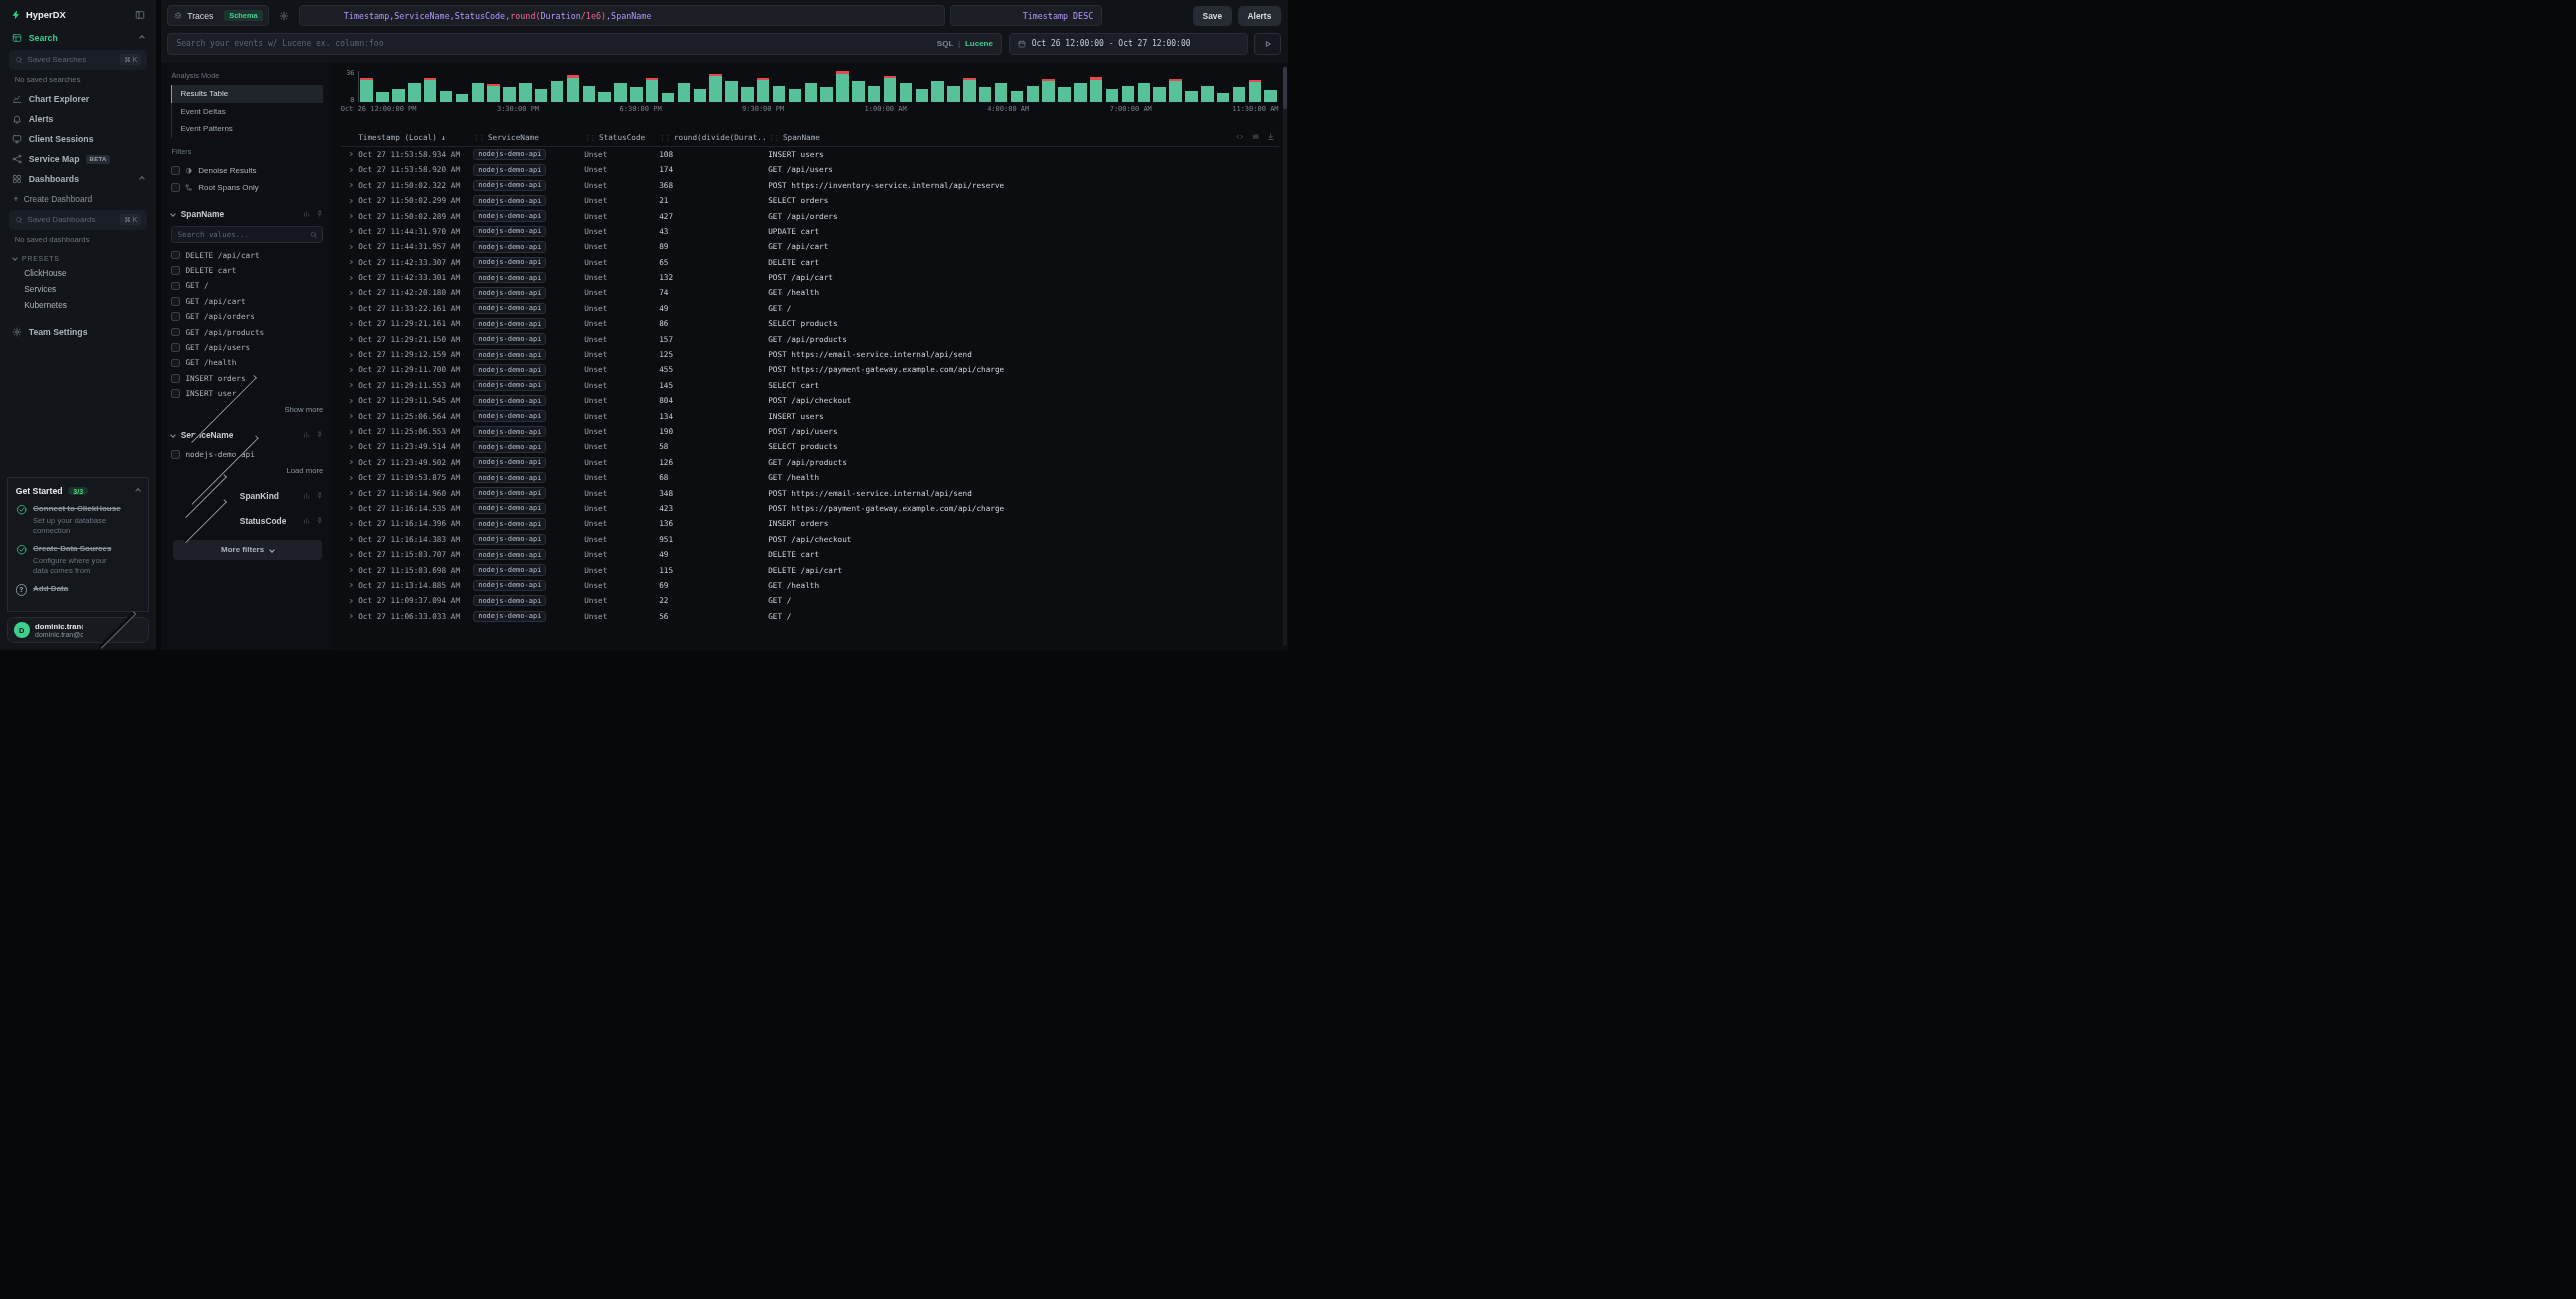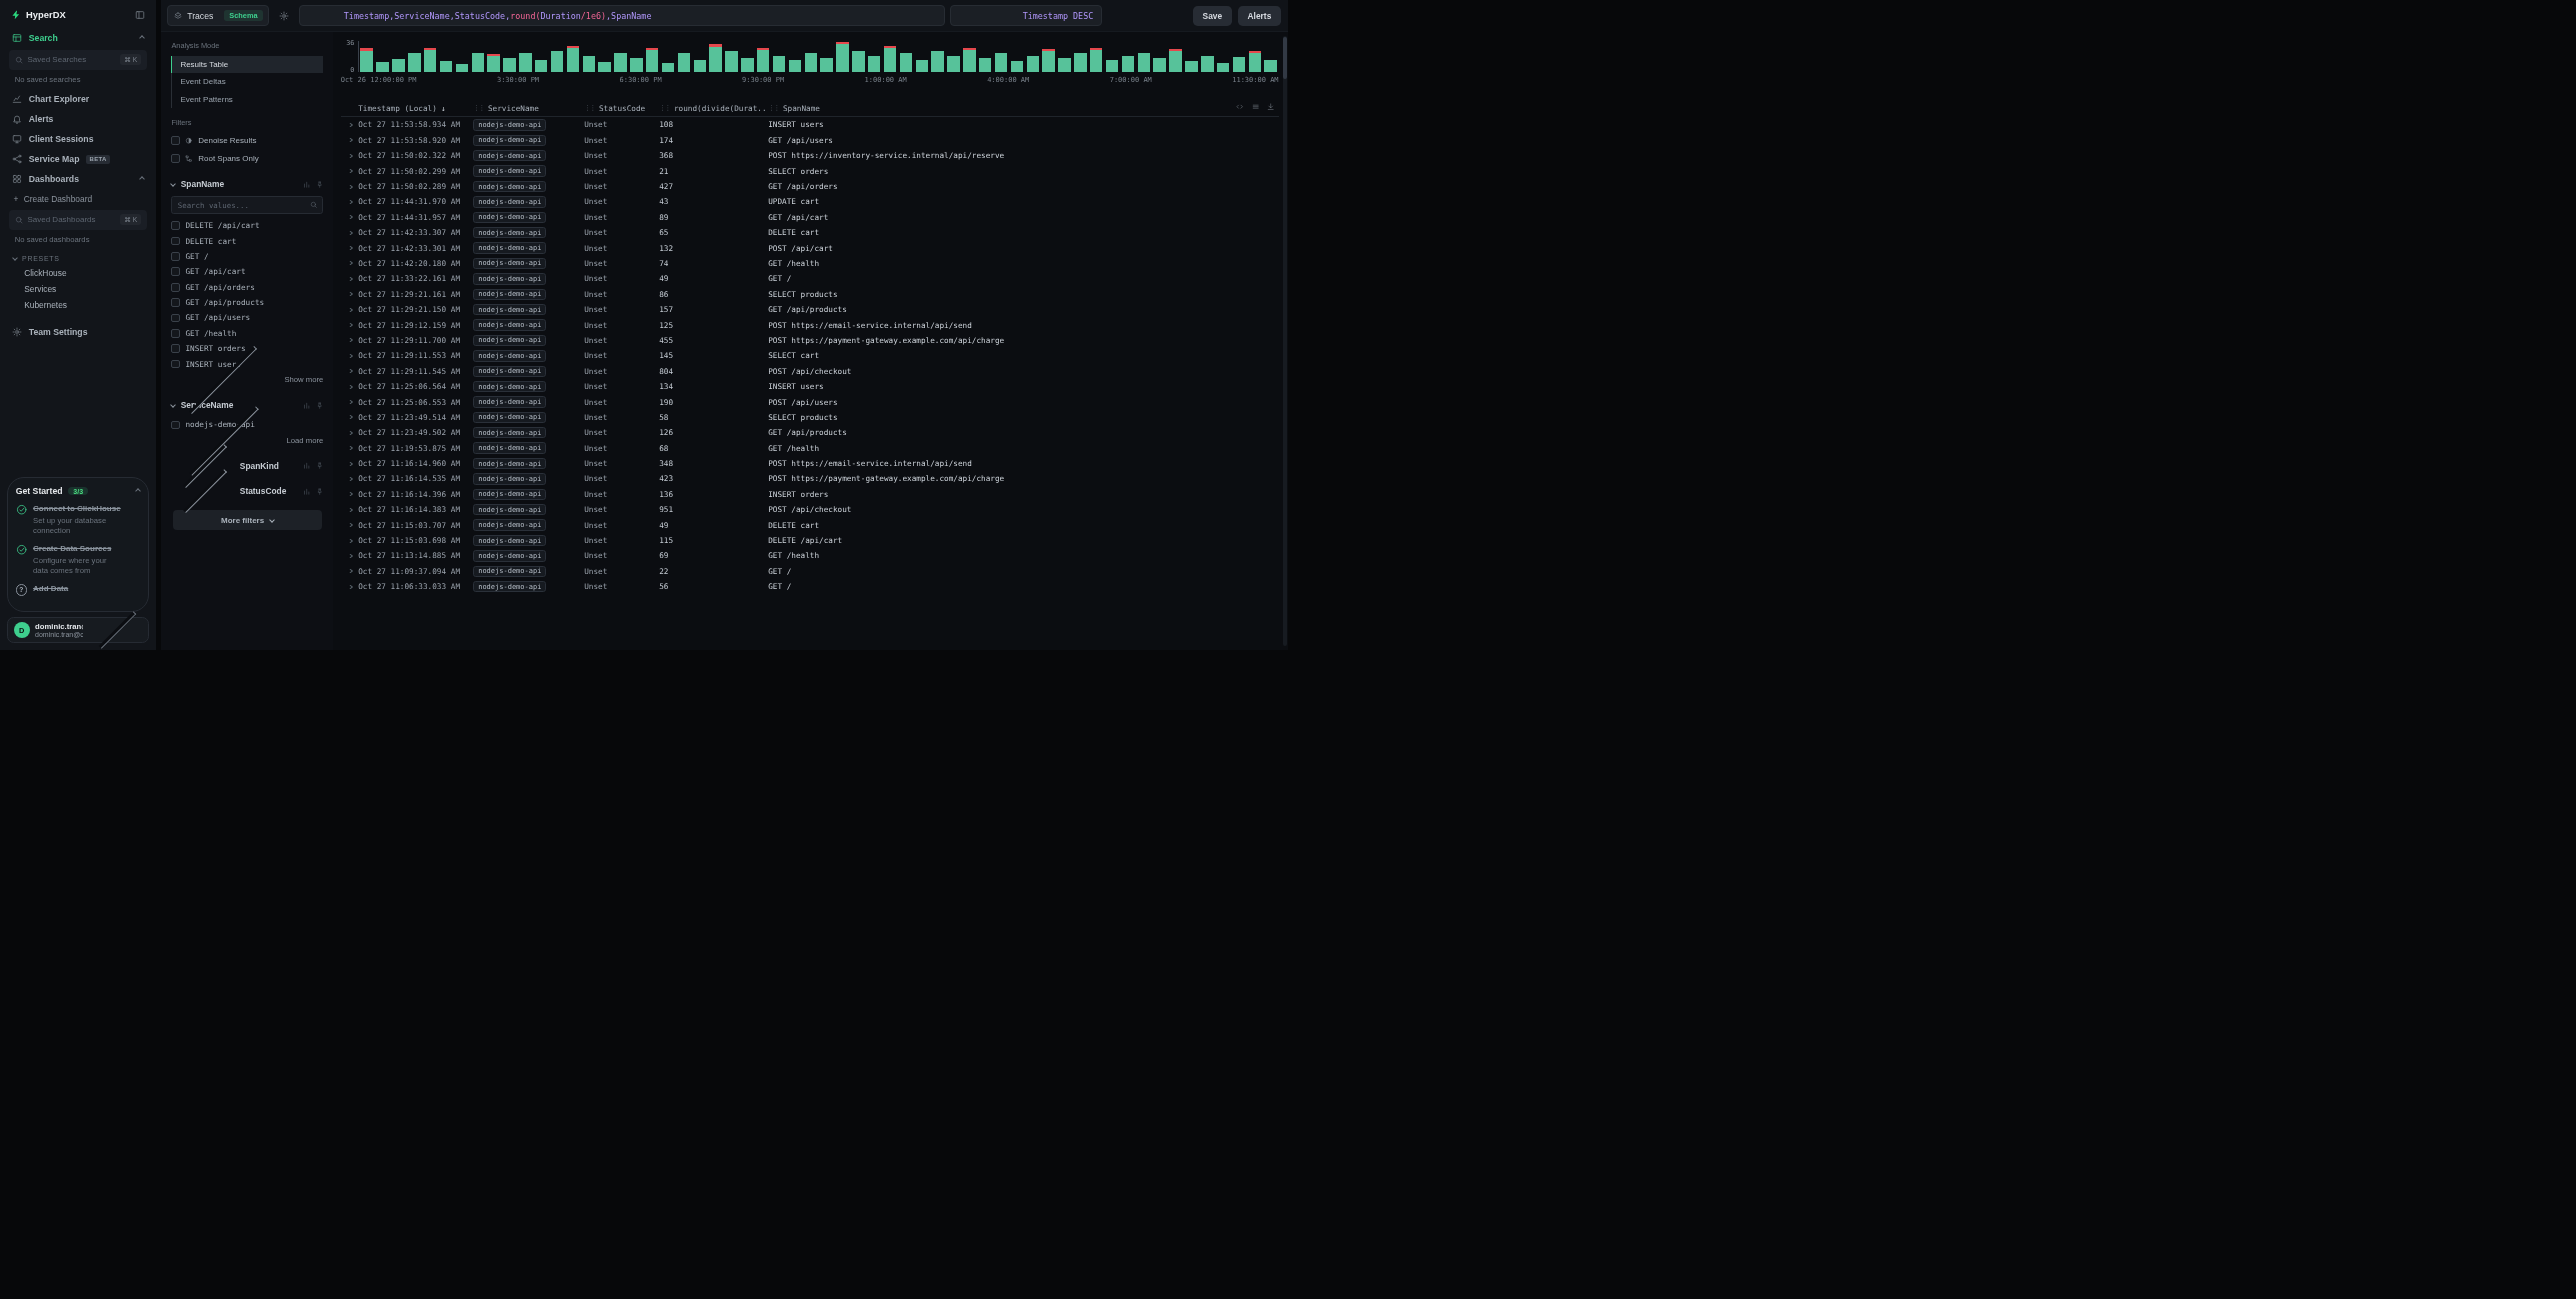--- a/index.html
+++ b/index.html
@@ -33,21 +33,21 @@
   .side-search { display:flex; align-items:center; gap:4.7px; height:20px; margin:1.3px 2.7px 2.7px; padding:0 5.4px; background:#1a1e25; border-radius:4px; color:#5d6570; }
   .side-search input { flex:1; min-width:0; background:transparent; border:none; outline:none; font-family:"Liberation Sans",sans-serif; font-size:8px; color:#aab2bb; }
   .side-search input::placeholder { color:#5d6570; }
   .kbd { font-size:6.7px; color:#7a828c; background:#23272e; border-radius:2.7px; padding:1.3px 4px; white-space:nowrap; }
   .muted-note { font-size:7.7px; color:#6b737d; padding:2.7px 8px 5.4px; }
   .create-dash { display:flex; align-items:center; gap:5.4px; height:19px; padding:0 6.7px; font-size:8.4px; color:#8b939d; cursor:pointer; }
   .presets-row { display:flex; align-items:center; gap:4.7px; padding:5.4px 6.7px 2.7px; font-size:7px; letter-spacing:0.7px; color:#6b737d; cursor:pointer; }
   .preset-item { height:16px; line-height:16px; padding-left:17.5px; font-size:8.4px; color:#aab2bb; cursor:pointer; }
   .team-settings { margin-top:9.4px; }
 
-  .get-started { margin-top:auto; border:0.7px solid #262b33; background:#14181d; border-radius:17px; padding:8px 8px 6.7px; }
+  .get-started { margin-top:auto; border:0.7px solid #262b33; background:#14181d; border-radius:1px; padding:8px 8px 6.7px; }
   .gs-head { display:flex; align-items:center; gap:5.4px; margin-bottom:8px; }
   .gs-title { font-size:8.7px; font-weight:bold; color:#e6e9ec; }
   .gs-badge { font-size:7px; font-weight:bold; color:#4ade80; background:rgba(62,207,142,.15); border-radius:6.7px; padding:0.7px 5.4px; }
   .gs-head .chev { margin-left:auto; color:#6b737d; }
   .gs-step { display:flex; gap:6px; margin-bottom:8.7px; align-items:flex-start; }
   .gs-ic { flex:none; display:flex; align-items:center; justify-content:center; }
   .gs-check { color:#3ecf8e; }
   .gs-q { width:11.4px; height:11.4px; border:1px solid #8b939d; border-radius:50%; color:#aab2bb; font-size:6.7px; font-weight:bold; }
   .gs-txt { width:89px; }
   .gs-step-title { font-size:8px; font-weight:600; color:#8b949e; text-decoration:line-through; line-height:1.25; }
@@ -353,20 +353,42 @@
         <span id="sql-tokens"><span class="tok-purple">Timestamp,ServiceName,StatusCode,</span><span class="tok-pink">round(</span><span class="tok-purple">Duration</span><span class="tok-pink">/1e6)</span><span class="tok-purple">,SpanName</span></span>
       </div>
       <div class="ctl order-box">
         <span class="kw">ORDER BY</span>
         <span class="tok-purple">Timestamp DESC</span>
       </div>
       <button class="btn btn-save">Save</button>
       <button class="btn">Alerts</button>
     </div>
 
+    <div class="topbar2">
+      <div class="lucene-box">
+        <input placeholder="Search your events w/ Lucene ex. column:foo" style="">
+        <span class="mode-switch">
+          <span class="m-sql">SQL</span>
+          <span class="m-div">|</span>
+          <span class="m-lucene">Lucene</span>
+        </span>
+      </div>
+      <div class="date-box">
+        <svg class="ic sm" viewBox="0 0 24 24">
+            <rect x="3" y="5" width="18" height="16" rx="2"></rect>
+            <path d="M3 10h18M8 3v4M16 3v4"></path>
+          </svg>
+        <span class="date-text">Oct 26 12:00:00 - Oct 27 12:00:00</span>
+      </div>
+      <button class="run-btn">
+        <svg class="ic sm" viewBox="0 0 24 24">
+            <path d="M8 5.5 19 12 8 18.5z"></path>
+          </svg>
+      </button>
+    </div>
 
     <div class="content">
 
       <section class="filters">
         <div class="f-label">Analysis Mode</div>
         <div class="mode-list" id="mode-list">
             <div class="mode-item active">Results Table</div>
             <div class="mode-item">Event Deltas</div>
             <div class="mode-item">Event Patterns</div>
           </div>

